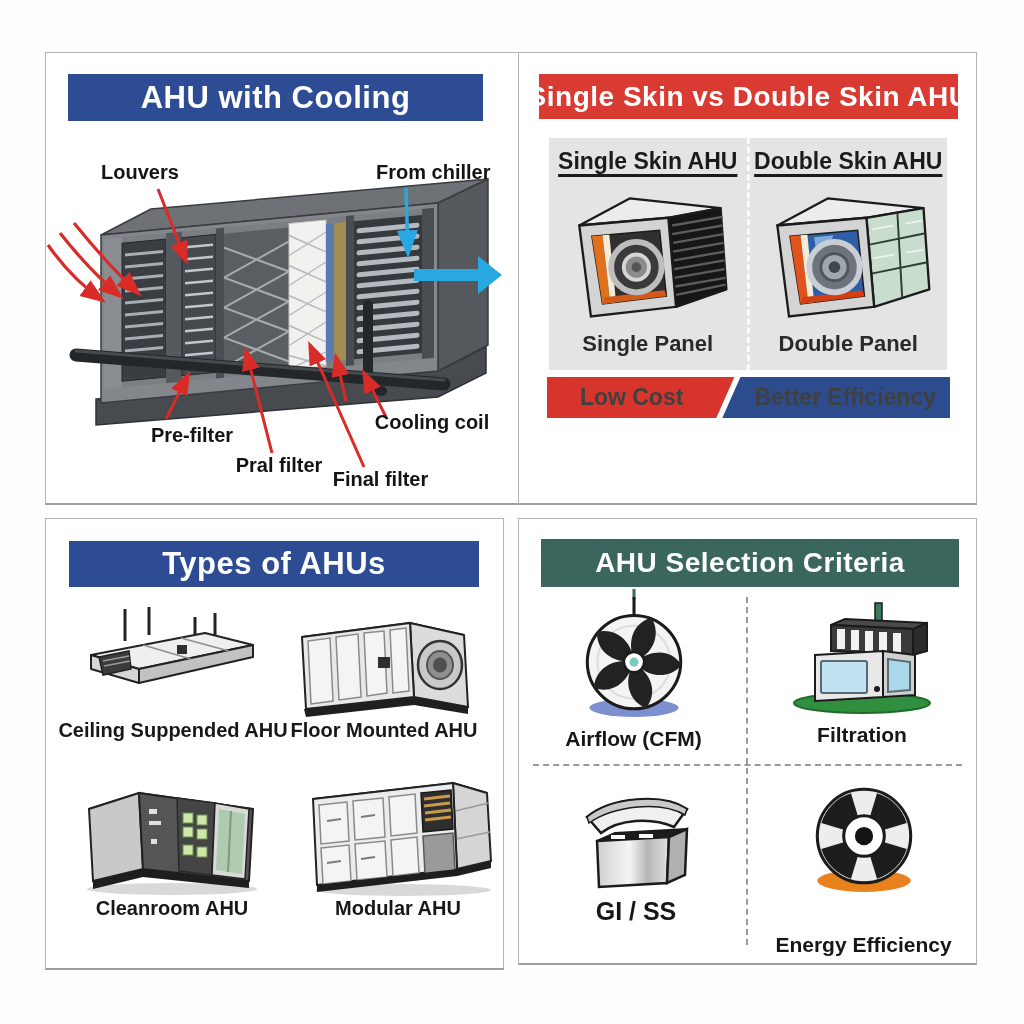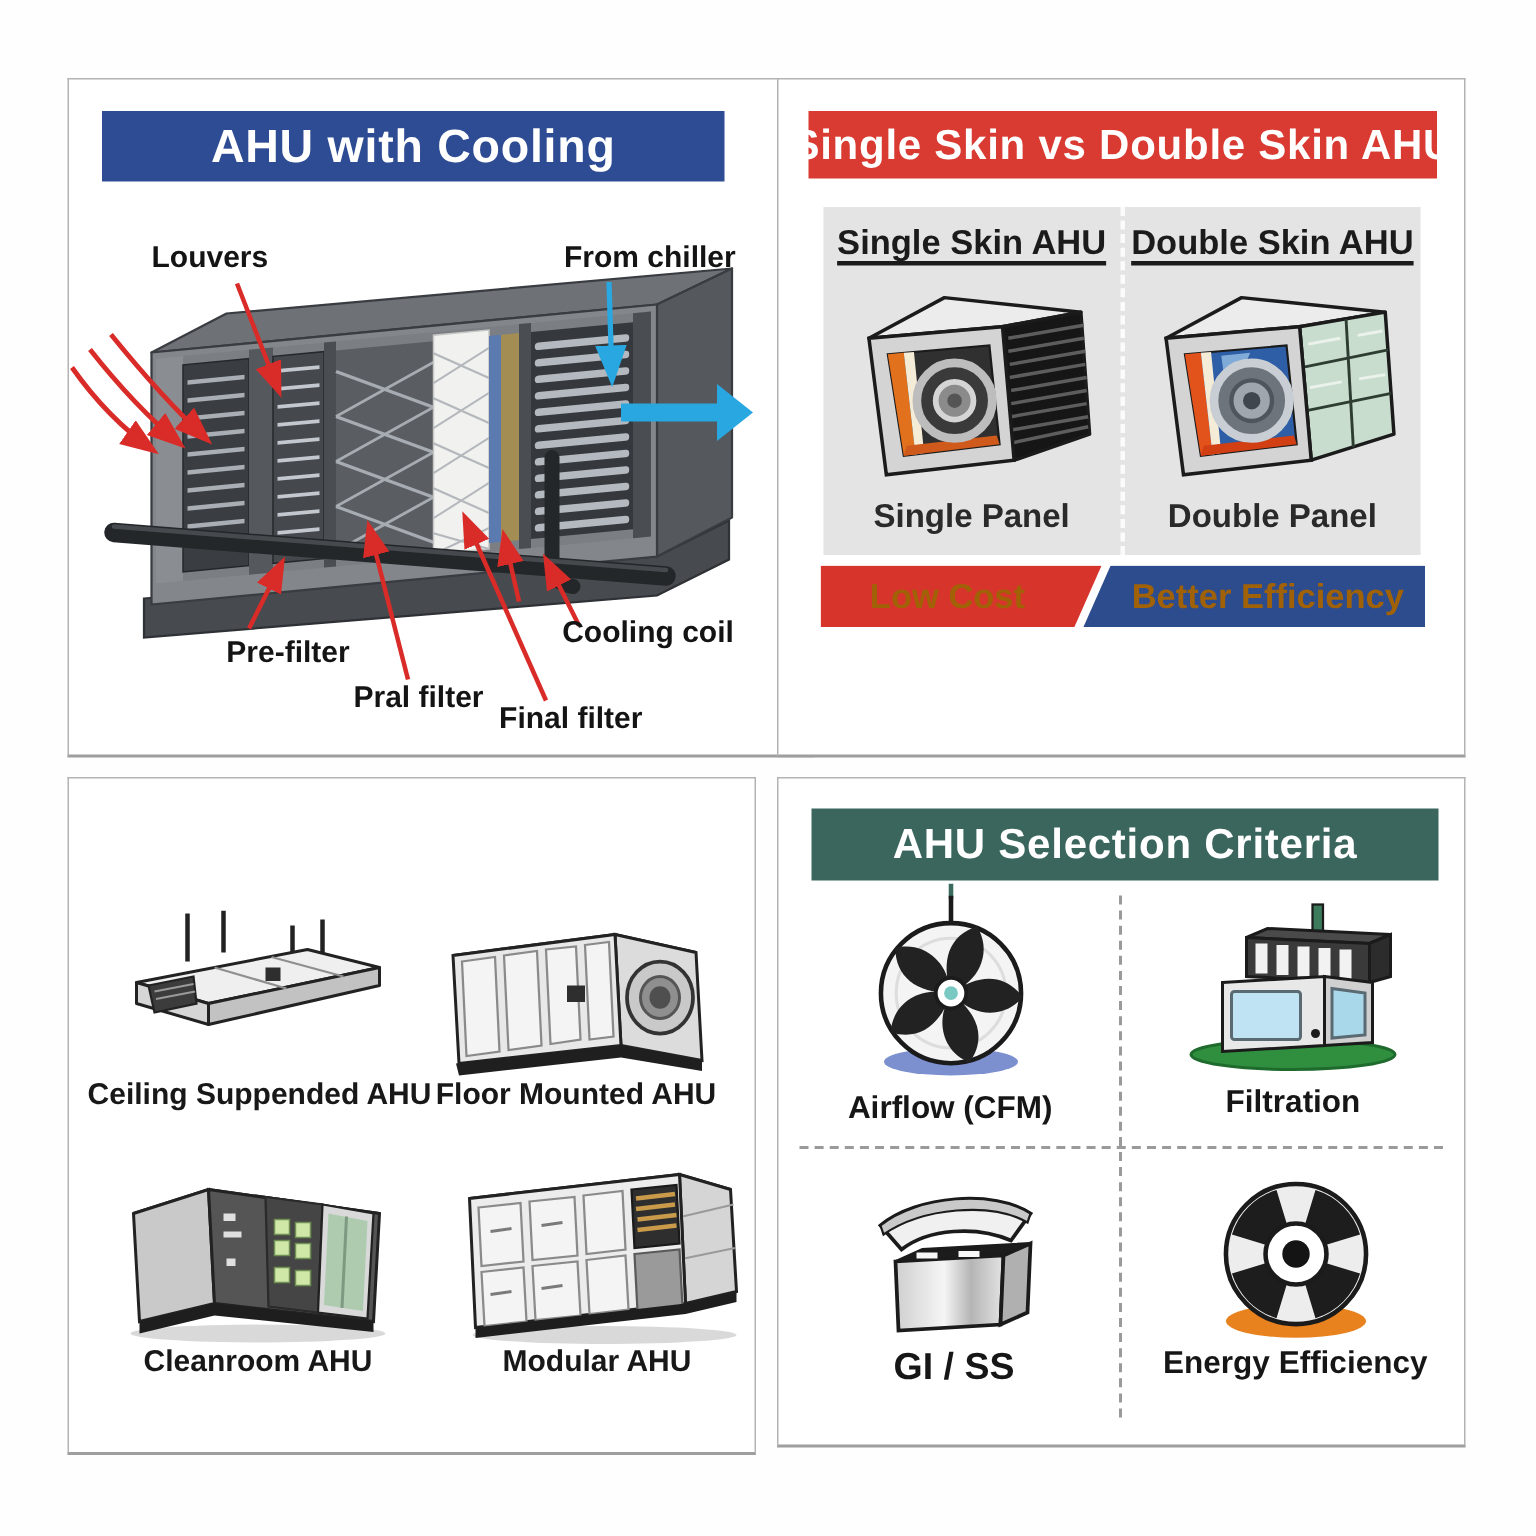--- a/index.html
+++ b/index.html
@@ -24,21 +24,21 @@
   .skin-half.right{border-left:3px dashed #fbfbfb;}
   .skin-head{margin-top:10px;font-weight:bold;font-size:23px;text-decoration:underline;
              text-underline-offset:5px;text-decoration-thickness:2.5px;color:#1b1b1b;}
   .skin-cube{margin-top:6px;}
   .skin-cap{font-size:22px;font-weight:bold;color:#2a2a2a;}
   .badge-row{position:absolute;left:28px;top:324px;width:403px;height:41px;}
   .badge{position:absolute;top:0;bottom:0;left:0;right:0;}
   .badge.red{background:#d7342b;clip-path:polygon(0 0,46.5% 0,42% 100%,0 100%);}
   .badge.blue{background:#2c4c8e;clip-path:polygon(48% 0,100% 0,100% 100%,43.5% 100%);}
   .badge-text{position:absolute;top:0;height:100%;display:flex;align-items:center;justify-content:center;
-              color:#a16207;font-weight:bold;font-size:23px;}
+              color:#404040;font-weight:bold;font-size:23px;}
   .badge-text.left{left:0;width:42%;}
   .badge-text.right{right:0;width:52%;}
   
   .type-cell{position:absolute;display:flex;flex-direction:column;align-items:center;text-align:center;}
   .type-cap{font-weight:bold;font-size:20px;color:#181818;white-space:nowrap;}
   
   .crit-divider-v{position:absolute;left:227px;top:78px;bottom:18px;border-left:2px dashed #9a9a9a;}
   .crit-divider-h{position:absolute;left:14px;right:14px;top:245px;border-top:2px dashed #9a9a9a;}
   .crit-cell{position:absolute;display:flex;flex-direction:column;align-items:center;}
   .crit-cap{font-weight:bold;font-size:21px;color:#161616;white-space:nowrap;}
@@ -244,20 +244,23 @@
 
     <div class="badge-row">
       <div class="badge red"></div>
       <div class="badge blue"></div>
       <div class="badge-text left">Low Cost</div>
       <div class="badge-text right">Better Efficiency</div>
     </div>
   </div>
 
   <div class="card card-bl">
+    <div class="banner banner-blue" style="left:23px;top:22px;width:410px;height:46px;font-size:31px;">
+      <span>Types of AHUs</span>
+    </div>
 
     <div class="type-cell" style="left:22px;top:88px;width:210px;">
       <svg width="180" height="112" viewBox="0 0 180 112">
         <g stroke="#222" stroke-width="3">
             <line x1="42" y1="2" x2="42" y2="34"></line>
             <line x1="66" y1="0" x2="66" y2="28"></line>
            <line x1="112" y1="10" x2="112" y2="42"></line>
             <line x1="132" y1="6" x2="132" y2="38"></line>
           </g>
         <g stroke="#222" stroke-width="2" stroke-linejoin="round">
@@ -442,21 +445,21 @@
         </g>
         <polygon points="28,58 96,54 96,100 28,104" fill="#e8e8e8" stroke="#1b1b1b" stroke-width="2"></polygon>
         <polygon points="96,54 128,58 128,98 96,100" fill="#d0d0d0" stroke="#1b1b1b" stroke-width="2"></polygon>
         <rect x="34" y="64" width="46" height="32" rx="2" fill="#bfe3f2" stroke="#5a6a72" stroke-width="2"></rect>
         <polygon points="101,62 123,65 123,93 101,95" fill="#a9d8ea" stroke="#5a6a72" stroke-width="2"></polygon>
         <circle cx="90" cy="92" r="3" fill="#1b1b1b"></circle>
       </svg>
       <div class="crit-cap" style="margin-top:4px;">Filtration</div>
     </div>
 
-    <div class="crit-cell" style="left:262px;top:254px;width:165px;">
+    <div class="crit-cell" style="left:262px;top:254px;width:165px;gap:36px;">
       <svg width="132" height="122" viewBox="0 0 130 120">
         <ellipse cx="65" cy="106" rx="46" ry="11" fill="#e8821e"></ellipse>
         <circle cx="65" cy="62" r="46" fill="#ededed" stroke="#1b1b1b" stroke-width="3"></circle>
         <g fill="#1d1d1d">
           <g transform="rotate(45,65,62)">
               <path d="M103.8,41.3 A44,44 0 0 1 103.8,82.7 L77.4,68.6 A14,14 0 0 0 77.4,55.4 Z"></path>
             </g>
           <g transform="rotate(135,65,62)">
               <path d="M103.8,41.3 A44,44 0 0 1 103.8,82.7 L77.4,68.6 A14,14 0 0 0 77.4,55.4 Z"></path>
             </g>

